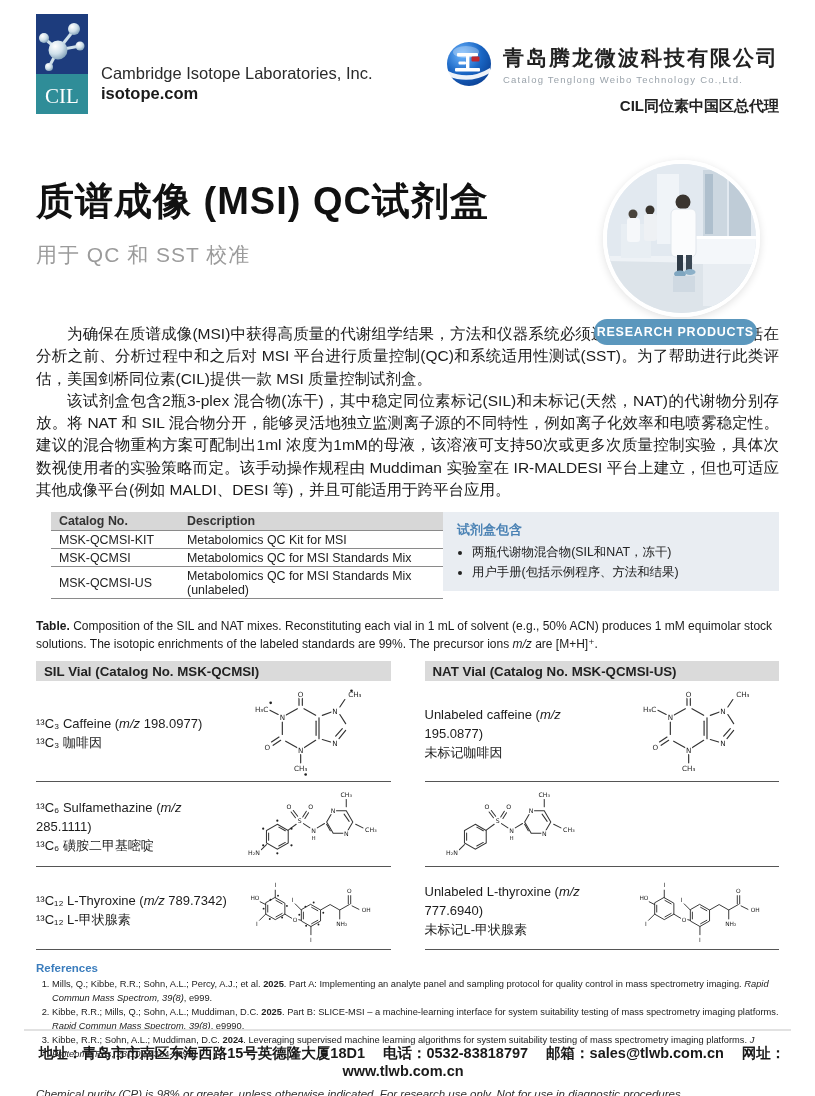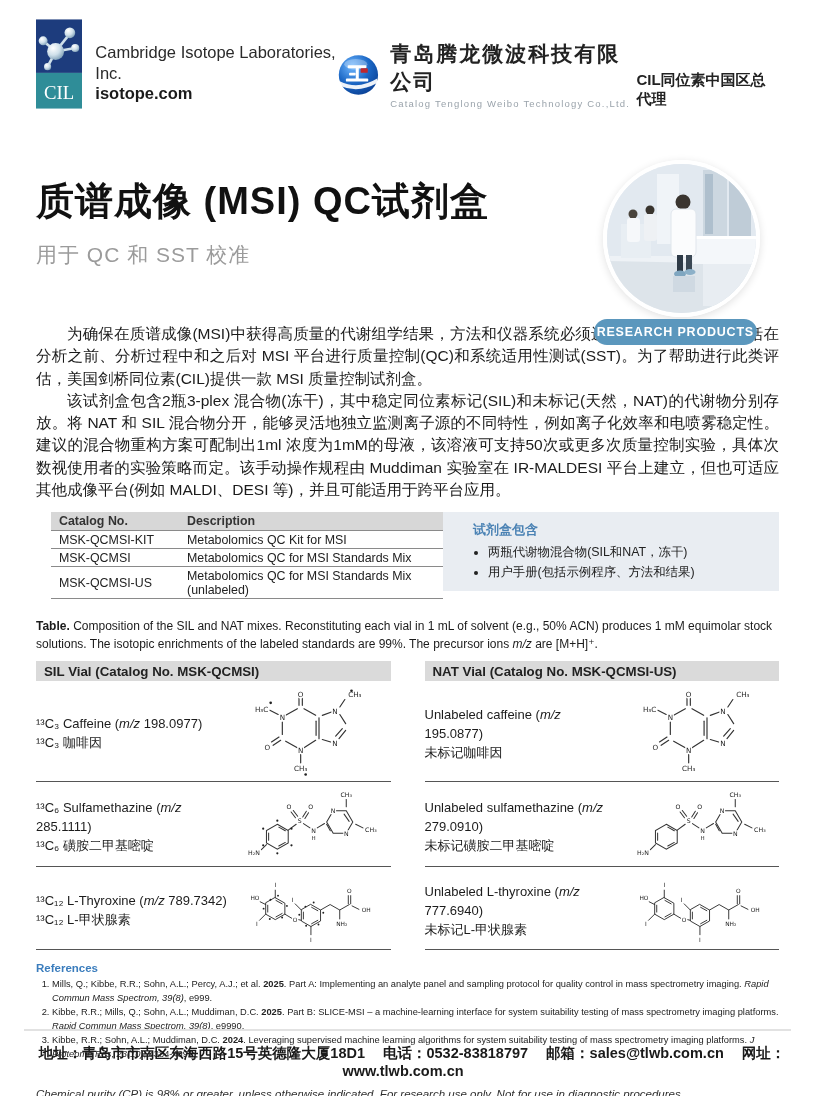--- a/index.html
+++ b/index.html
@@ -5,21 +5,21 @@
   html,body{margin:0;padding:0;background:#fff;}
   .page{position:relative;width:815px;height:1096px;background:#fff;overflow:hidden;
         font-family:"Liberation Sans","DejaVu Sans",sans-serif;color:#1c1c1c;box-sizing:border-box;
         padding:0 36px;}
   
   .header{display:flex;justify-content:space-between;align-items:flex-start;padding-top:14px;height:112px;}
   .brand{display:flex;align-items:flex-end;}
   .brand-text{margin-left:13px;padding-bottom:10px;line-height:1.25;}
   .brand-name{font-size:16.5px;color:#2b2b2b;}
   .brand-site{font-size:16.5px;font-weight:bold;color:#1a1a1a;}
-  .dist{display:flex;flex-direction:row;align-items:flex-end;padding-top:26px;}
+  .dist{display:flex;flex-direction:column;align-items:flex-end;padding-top:26px;}
   .dist-top{display:flex;align-items:center;}
   .dist-names{margin-left:10px;text-align:left;}
   .dist-cn{font-family:"Liberation Serif","DejaVu Serif",serif;font-weight:bold;font-size:21px;color:#222;letter-spacing:2px;}
   .dist-en{font-size:9.5px;color:#9aa3ab;letter-spacing:1.2px;margin-top:2px;}
   .dist-role{font-size:15px;font-weight:bold;color:#222;margin-top:9px;}
   
   .hero{margin-top:50px;}
   .title{font-size:38px;font-weight:bold;letter-spacing:1px;color:#111;width:560px;}
   .subtitle{font-size:21px;color:#9b9b9b;margin-top:14px;letter-spacing:1px;}
   .lab-circle{position:absolute;top:160px;right:55px;width:157px;height:157px;border-radius:50%;
@@ -29,21 +29,21 @@
   
   .intro{margin-top:54px;font-size:15.5px;line-height:22.3px;text-align:justify;color:#1b1b1b;}
   .intro p{margin:0;text-indent:2em;}
   
   .mid{display:flex;justify-content:flex-end;margin-top:11px;}
   table.catalog{border-collapse:collapse;width:392px;font-size:12.4px;align-self:flex-start;}
   table.catalog th{background:#d7d7d7;text-align:left;font-weight:bold;color:#333;padding:2px 8px;}
   table.catalog td{border-top:1px solid #8a8a8a;padding:1.5px 8px;color:#222;}
   table.catalog tr:last-child td{border-bottom:1px solid #8a8a8a;}
   table.catalog .c1{width:112px;}
-  .kitbox{width:336px;background:#e9edf2;padding:9px 30px 10px;box-sizing:border-box;align-self:flex-start;}
+  .kitbox{width:336px;background:#e9edf2;padding:9px 14px 10px;box-sizing:border-box;align-self:flex-start;}
   .kitbox-title{color:#4a82b4;font-weight:bold;font-size:13px;}
   .kitbox ul{margin:5px 0 0 15px;padding:0;font-size:12.4px;color:#222;}
   .kitbox li{margin-top:3px;}
   
   .caption{margin-top:19px;font-size:12px;line-height:1.45;color:#1b1b1b;}
   
   .comp{display:flex;gap:34px;margin-top:8px;}
   .comp-col{flex:1;min-width:0;}
   .comp-head{background:#dadada;font-weight:bold;font-size:13.3px;color:#222;padding:2.5px 8px;}
   .comp-row{display:flex;align-items:center;border-bottom:1.5px solid #555;padding:6px 0 4px;}
@@ -403,24 +403,20 @@
             <text class="atom" x="60" y="79" text-anchor="middle">N</text>
             <text class="atom" x="60" y="101" text-anchor="middle">CH₃</text>
             <text class="atom" x="101" y="32" text-anchor="middle">N</text>
             <text class="atom" x="101" y="71" text-anchor="middle">N</text>
             <text class="atom" x="117" y="12" text-anchor="start">CH₃</text>
           </svg>
         </div>
       </div>
 
       <div class="comp-row r2">
-        <div class="comp-txt">
-          <div><span>Unlabeled sulfamethazine</span> (<em>m/z</em> <span>279.0910</span>)</div>
-          <div>未标记磺胺二甲基嘧啶</div>
-        </div>
         <div class="comp-struct">
           <svg width="170" height="74" viewBox="0 0 190 102">
             <g class="bond">
               <path d="M52,50 L67,58.6 L67,75.8 L52,84.4 L37,75.8 L37,58.6 Z"></path>
               <path d="M54,54 L63,59"></path>
                 <path d="M63,75 L54,80"></path>
                 <path d="M40,72 L40,62"></path>
               <path d="M30,85 L37,78"></path>
               <path d="M67,58 L78,50"></path>
               <path d="M77,41 L71,33"></path>

